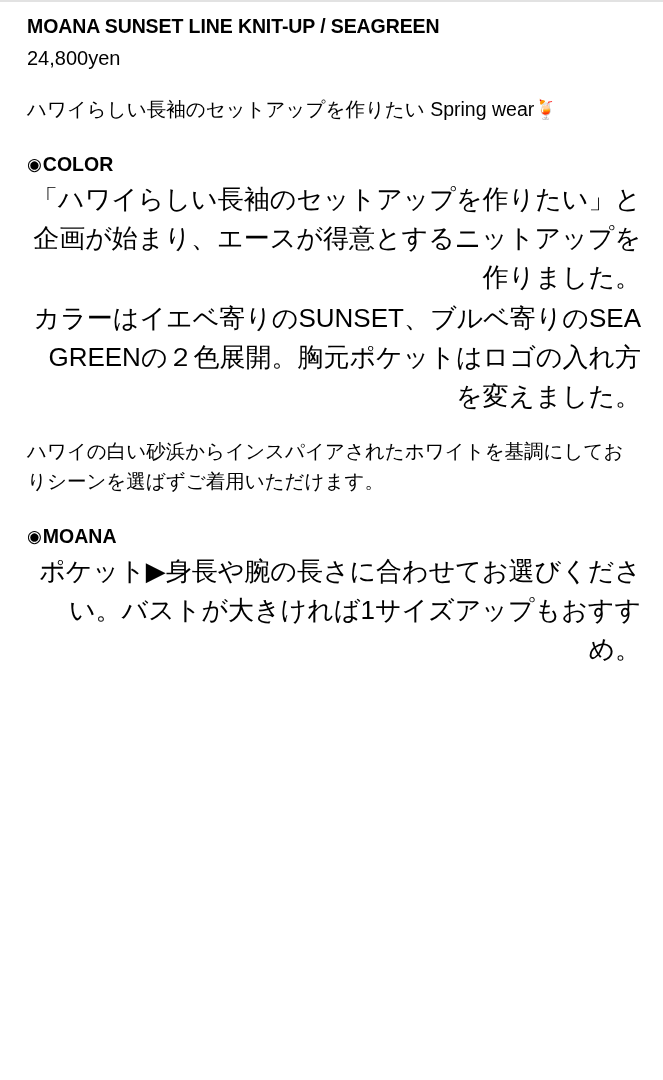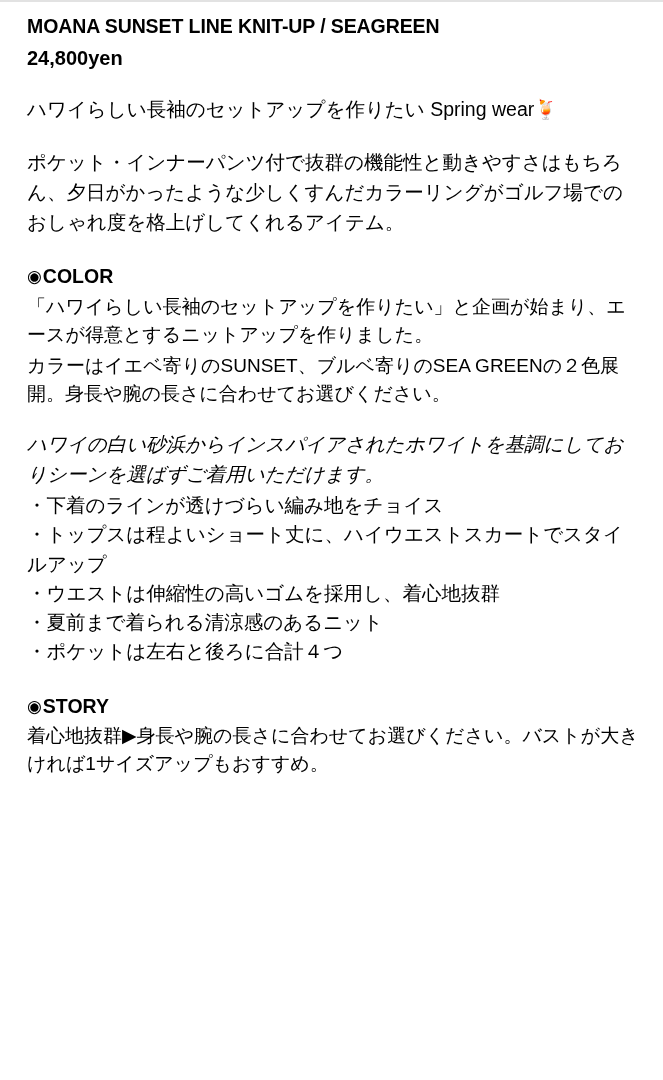--- a/index.html
+++ b/index.html
@@ -34,49 +34,49 @@
     font-size: 19.5px;
     font-weight: bold;
     letter-spacing: -0.1px;
     line-height: 1.3;
     margin: 6px 0 0 0;
   }
   .price {
     font-size: 20px;
     line-height: 1.35;
     margin: 6px 0 0 0;
-    font-weight: bold;
+    font-weight: normal;
   }
   .para {
     font-size: 19.5px;
     line-height: 1.55;
     margin: 22px 0 0 0;
     letter-spacing: 0px;
   }
   .para.tight {
     margin-top: 20px;
-    font-style: italic;
   }
   .section-head {
     font-size: 19.5px;
     font-weight: bold;
     line-height: 1.4;
     margin: 26px 0 0 0;
     display: block;
   }
   .section-head .bullet-glyph {
     font-weight: normal;
     font-size: 17px;
     vertical-align: 1px;
     margin-right: 1px;
   }
   .section-body {
-    font-size: 19px;
+    font-size: 26px;
     line-height: 1.5;
     margin: 2px 0 0 0;
+    text-align: right;
   }
   .list {
     font-size: 19.5px;
     line-height: 1.5;
     margin: 2px 0 0 0;
   }
   .list-line {
     display: block;
   }
   .emoji {
@@ -87,31 +87,23 @@
 <body>
 
 <div class="page">
   <div class="top-rule"></div>
 
   <div class="title">MOANA SUNSET LINE KNIT-UP / SEAGREEN</div>
   <div class="price">24,800yen</div>
 
   <p class="para"><span>ハワイらしい長袖のセットアップを作りたい Spring wear</span><span class="emoji">🍹</span></p>
 
-  <p class="para">ポケット・インナーパンツ付で抜群の機能性と動きやすさはもちろん、夕日がかったような少しくすんだカラーリングがゴルフ場でのおしゃれ度を格上げしてくれるアイテム。</p>
 
   <div class="section-head"><span class="bullet-glyph">◉</span><span>COLOR</span></div>
   <p class="section-body">「ハワイらしい長袖のセットアップを作りたい」と企画が始まり、エースが得意とするニットアップを作りました。</p>
 
-  <p class="section-body">カラーはイエベ寄りのSUNSET、ブルベ寄りのSEA GREENの２色展開。身長や腕の長さに合わせてお選びください。</p>
+  <p class="section-body">カラーはイエベ寄りのSUNSET、ブルベ寄りのSEA GREENの２色展開。胸元ポケットはロゴの入れ方を変えました。</p>
   <p class="para tight">ハワイの白い砂浜からインスパイアされたホワイトを基調にしておりシーンを選ばずご着用いただけます。</p>
 
-  <div class="list">
-    <span class="list-line">・下着のラインが透けづらい編み地をチョイス</span>
-    <span class="list-line">・トップスは程よいショート丈に、ハイウエストスカートでスタイルアップ</span>
-    <span class="list-line">・ウエストは伸縮性の高いゴムを採用し、着心地抜群</span>
-    <span class="list-line">・夏前まで着られる清涼感のあるニット</span>
-    <span class="list-line">・ポケットは左右と後ろに合計４つ</span>
-  </div>
 
-  <div class="section-head"><span class="bullet-glyph">◉</span><span>STORY</span></div>
-  <p class="section-body">着心地抜群▶身長や腕の長さに合わせてお選びください。バストが大きければ1サイズアップもおすすめ。</p>
+  <div class="section-head"><span class="bullet-glyph">◉</span><span>MOANA</span></div>
+  <p class="section-body">ポケット▶身長や腕の長さに合わせてお選びください。バストが大きければ1サイズアップもおすすめ。</p>
 </div>
 
 </body></html>

